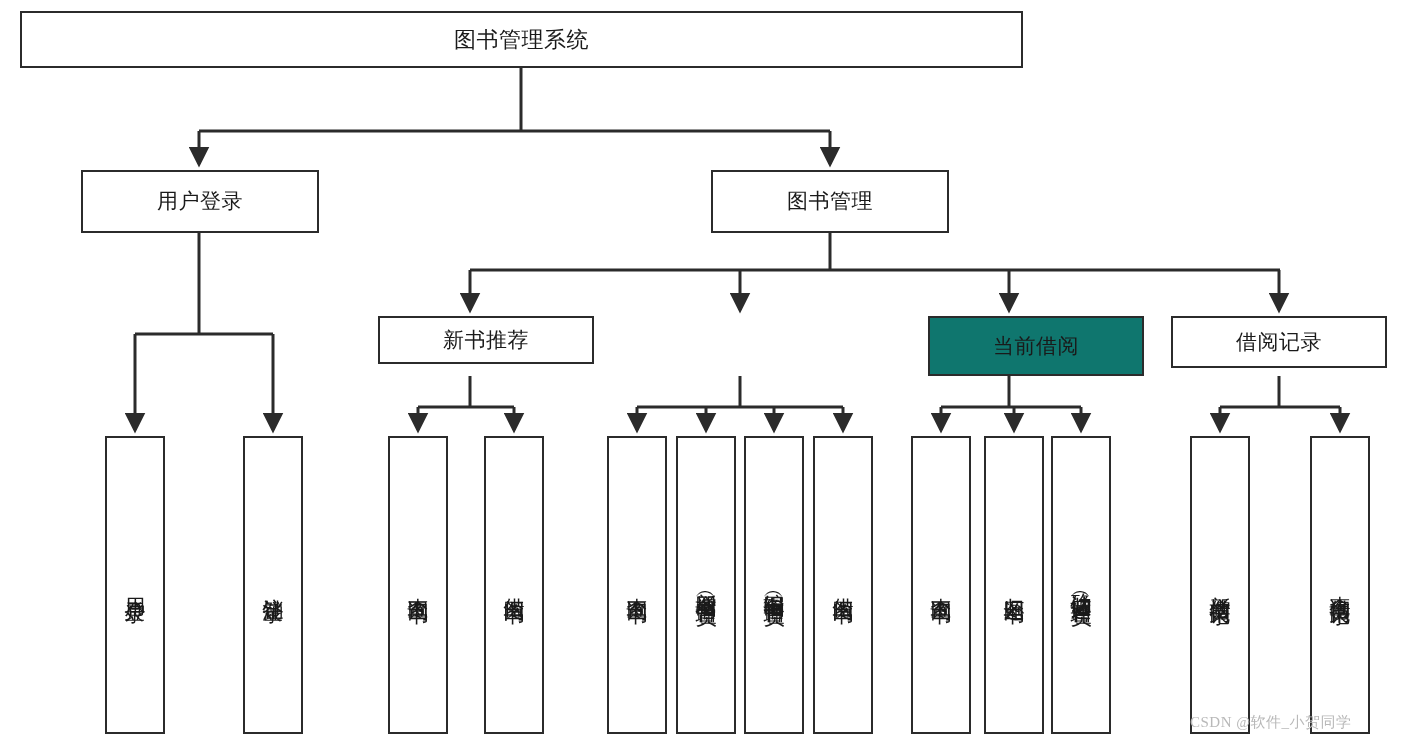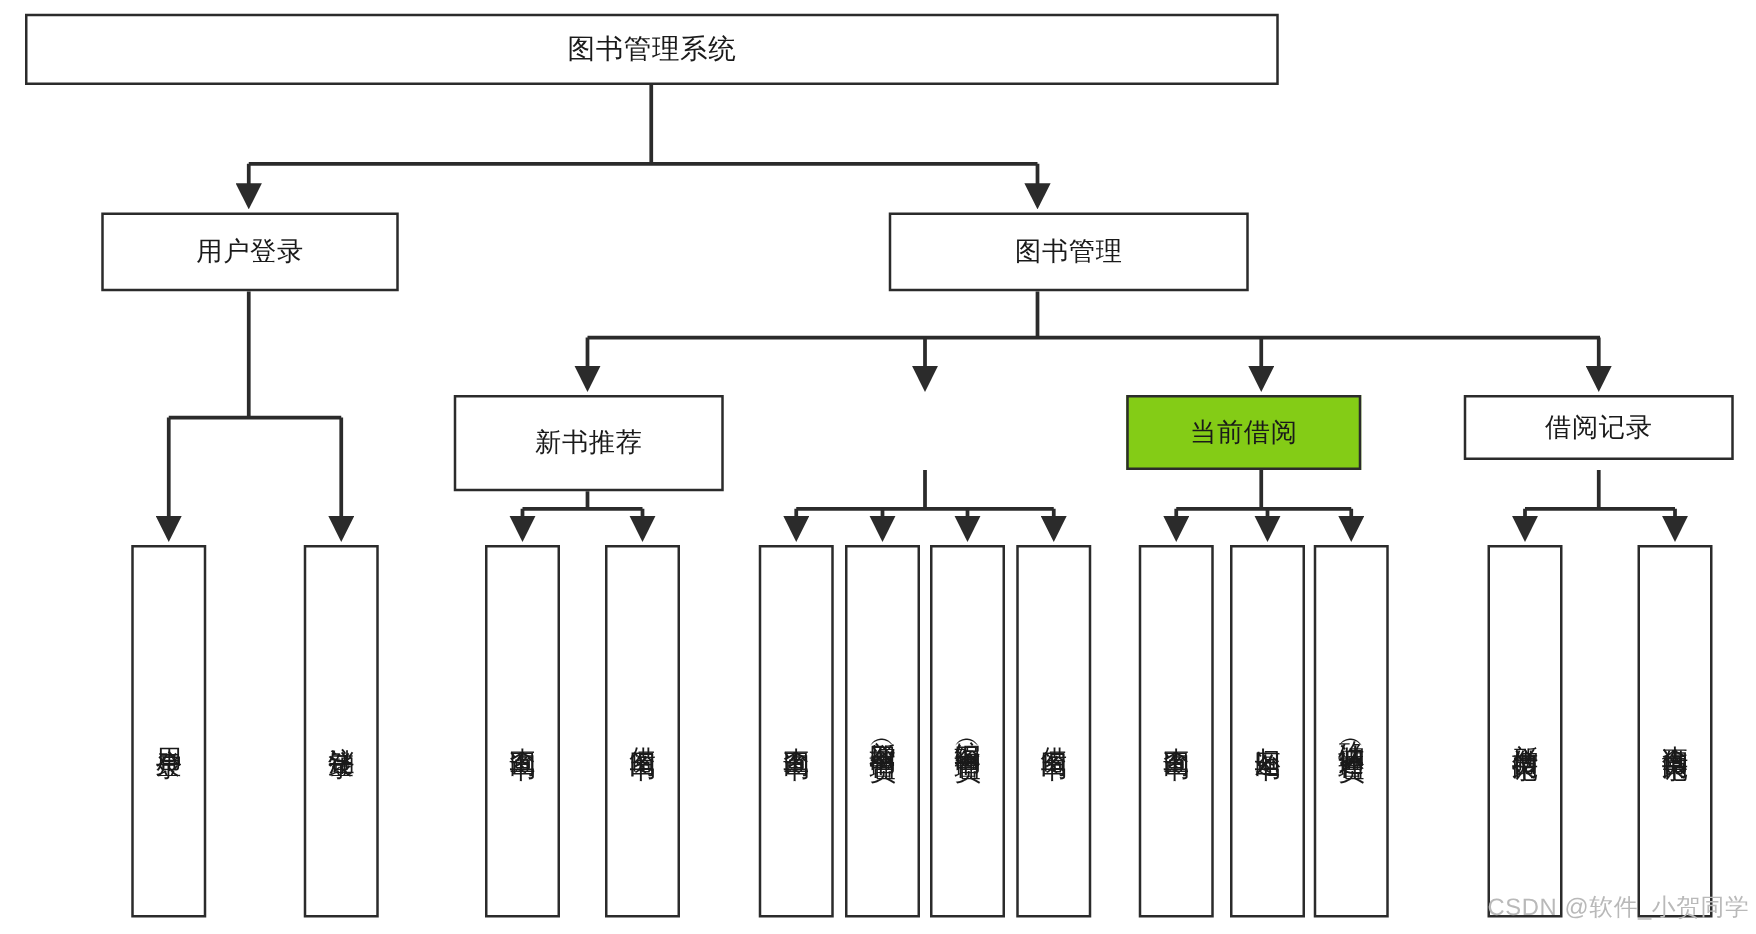--- a/index.html
+++ b/index.html
@@ -59,25 +59,25 @@
   .node.vert .label {
     writing-mode: vertical-rl;
     text-orientation: upright;
     font-size: 21px;
     line-height: 1.05;
     letter-spacing: 2px;
     white-space: nowrap;
   }
   .watermark {
     position: absolute;
-    font-size: 19px;
+    font-size: 15px;
     color: #b9b9b9;
     white-space: nowrap;
     letter-spacing: 0.5px;
-    font-family: Liberation Sans, sans-serif;
+    font-family: Liberation Serif, serif;
   }
 </style>
 </head>
 <body style="background: rgb(255, 255, 255);">
 
 <div id="canvas">
 
   <svg class="wires" viewBox="0 0 1405 747" xmlns="http://www.w3.org/2000/svg">
     <defs>
       <marker id="arrow" viewBox="0 0 12 12" refX="10" refY="6" markerWidth="7" markerHeight="7" orient="auto-start-reverse">
@@ -128,28 +128,28 @@
     </g>
   </svg>
 
   <div class="node horiz root" style="left: 20px; top: 11px; width: 1003px; height: 57px; border-color: rgb(43, 43, 43); background: rgb(255, 255, 255); color: rgb(26, 26, 26);">
     <span class="label">图书管理系统</span>
   </div>
 
   <div class="node horiz" style="left: 81px; top: 170px; width: 238px; height: 63px; border-color: rgb(43, 43, 43); background: rgb(255, 255, 255); color: rgb(26, 26, 26);">
     <span class="label">用户登录</span>
   </div>
-  <div class="node horiz" style="left: 711px; top: 170px; width: 288px; height: 63px; border-color: rgb(43, 43, 43); background: rgb(255, 255, 255); color: rgb(26, 26, 26);">
+  <div class="node horiz" style="left: 711px; top: 170px; width: 238px; height: 63px; border-color: rgb(43, 43, 43); background: rgb(255, 255, 255); color: rgb(26, 26, 26);">
     <span class="label">图书管理</span>
   </div>
 
-  <div class="node horiz" style="left: 363px; top: 316px; width: 216px; height: 77px; border-color: rgb(43, 43, 43); background: rgb(255, 255, 255); color: rgb(26, 26, 26);">
+  <div class="node horiz" style="left: 378px; top: 316px; width: 216px; height: 48px; border-color: rgb(43, 43, 43); background: rgb(255, 255, 255); color: rgb(26, 26, 26);">
     <span class="label">新书推荐</span>
   </div>
-  <div class="node horiz" style="left: 901px; top: 316px; width: 188px; height: 60px; border-color: rgb(43, 43, 43); background: #84cc16; color: rgb(26, 26, 26);">
+  <div class="node horiz" style="left: 928px; top: 316px; width: 216px; height: 60px; border-color: rgb(43, 43, 43); background: #0f766e; color: rgb(26, 26, 26);">
     <span class="label">当前借阅</span>
   </div>
   <div class="node horiz" style="left: 1171px; top: 316px; width: 216px; height: 52px; border-color: rgb(43, 43, 43); background: rgb(255, 255, 255); color: rgb(26, 26, 26);">
     <span class="label">借阅记录</span>
   </div>
 
   <div class="node vert" style="left: 105px; top: 436px; width: 60px; height: 298px; border-color: rgb(43, 43, 43); background: rgb(255, 255, 255); color: rgb(26, 26, 26);">
     <span class="label">用户登录</span>
   </div>
   <div class="node vert" style="left: 243px; top: 436px; width: 60px; height: 298px; border-color: rgb(43, 43, 43); background: rgb(255, 255, 255); color: rgb(26, 26, 26);">

